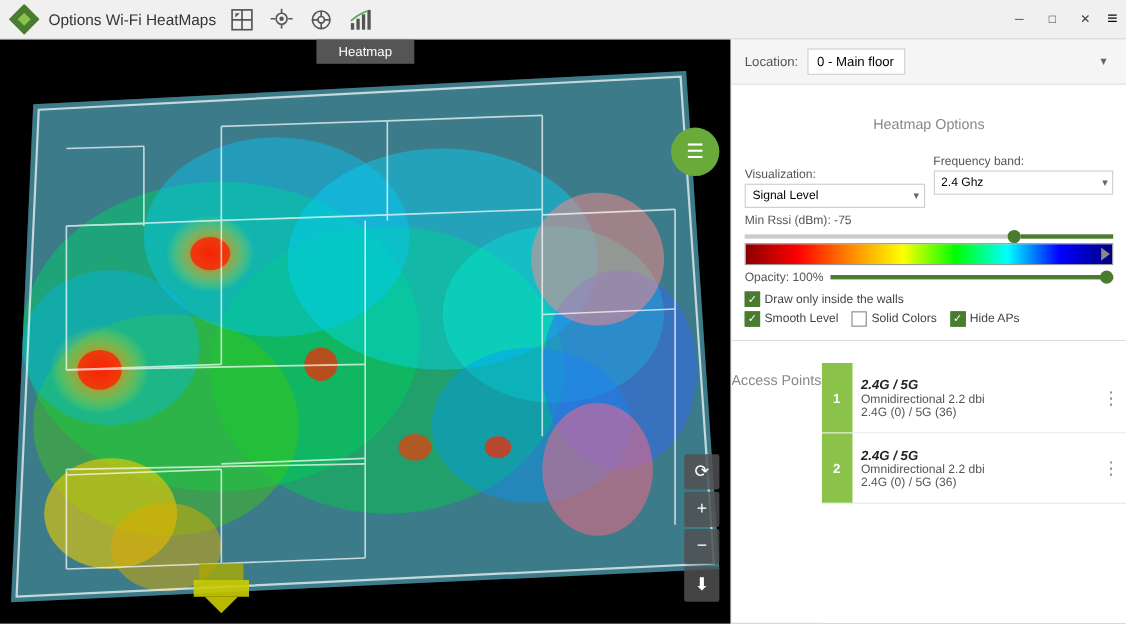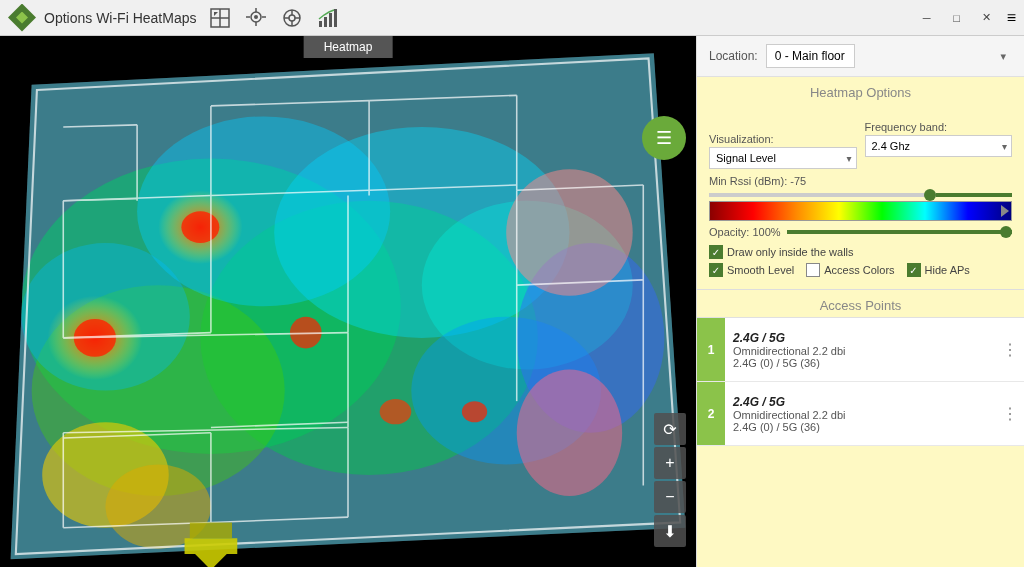--- a/index.html
+++ b/index.html
@@ -30,21 +30,21 @@
 
     
     #map-controls { position: absolute; bottom: 20px; right: 10px; display: flex; flex-direction: column; gap: 2px; }
     .map-ctrl-btn { width: 32px; height: 32px; background: rgba(80,80,80,0.85); color: #fff; display: flex; align-items: center; justify-content: center; cursor: pointer; font-size: 16px; border-radius: 2px; }
 
     
     #fab { position: absolute; top: 80px; right: 10px; width: 44px; height: 44px; background: #6aaa3a; border-radius: 50%; display: flex; align-items: center; justify-content: center; cursor: pointer; }
     #fab-icon { color: white; font-size: 18px; }
 
     
-    #right-panel { width: 328px; background: #fef9c3; border-left: 1px solid #ddd; display: flex; flex-direction: column; overflow: hidden; }
+    #right-panel { width: 360px; background: #ffffff; border-left: 1px solid #ddd; display: flex; flex-direction: column; overflow: hidden; gap: 20px; }
 
     
     #location-bar { display: flex; align-items: center; padding: 8px 12px; gap: 8px; background: #f5f5f5; border-bottom: 1px solid #e0e0e0; }
     #location-label { color: #555; white-space: nowrap; font-size: 12px; }
     #location-select { flex: 1; border: 1px solid #ccc; padding: 4px 8px; font-size: 12px; background: white; cursor: pointer; appearance: none; -webkit-appearance: none; }
     #location-select-wrapper { flex: 1; position: relative; }
     #location-select-wrapper::after { content: '▾'; position: absolute; right: 6px; top: 50%; transform: translateY(-50%); font-size: 11px; color: #666; pointer-events: none; }
 
     
     #heatmap-options { padding: 8px 12px; border-bottom: 1px solid #ddd; }
@@ -76,21 +76,21 @@
 
     
     .checkbox-row { display: flex; align-items: center; gap: 6px; margin-bottom: 4px; }
     .checkbox-item { display: flex; align-items: center; gap: 4px; cursor: pointer; }
     .cb-box { width: 14px; height: 14px; border: 1px solid #888; background: white; display: flex; align-items: center; justify-content: center; }
     .cb-box.checked { background: #4a7c2f; border-color: #4a7c2f; }
     .cb-check { color: white; font-size: 10px; }
     .cb-label { font-size: 11px; color: #444; }
 
     
-    #access-points { flex: 1; display: flex; flex-direction: column; overflow: hidden; }
+    #access-points { flex: 1; display: flex; flex-direction: row; overflow: hidden; }
     #ap-title { text-align: center; color: #888; font-size: 13px; padding: 8px 0 4px 0; border-bottom: 1px solid #e0e0e0; }
     #ap-list { flex: 1; overflow-y: auto; }
 
     .ap-item { display: flex; align-items: stretch; border-bottom: 1px solid #e8e8e8; background: white; min-height: 64px; }
     .ap-number { width: 28px; background: #8bc34a; display: flex; align-items: center; justify-content: center; color: white; font-weight: bold; font-size: 12px; flex-shrink: 0; }
     .ap-info { flex: 1; padding: 8px 8px; display: flex; flex-direction: column; justify-content: center; }
     .ap-freq { font-weight: bold; font-size: 12px; color: #222; font-style: italic; }
     .ap-antenna { font-size: 11px; color: #555; }
     .ap-channels { font-size: 11px; color: #555; }
     .ap-menu { width: 28px; display: flex; align-items: center; justify-content: center; cursor: pointer; color: #888; font-size: 16px; }
@@ -361,21 +361,21 @@
 
       <div class="checkbox-row">
         <div class="checkbox-item">
           <div class="cb-box checked">
             <span class="cb-check">✓</span>
           </div>
           <span class="cb-label">Smooth Level</span>
         </div>
         <div class="checkbox-item" style="margin-left:6px;">
           <div class="cb-box"></div>
-          <span class="cb-label">Access Colors</span>
+          <span class="cb-label">Solid Colors</span>
         </div>
         <div class="checkbox-item" style="margin-left:6px;">
           <div class="cb-box checked">
             <span class="cb-check">✓</span>
           </div>
           <span class="cb-label">Hide APs</span>
         </div>
       </div>
     </div>
 

